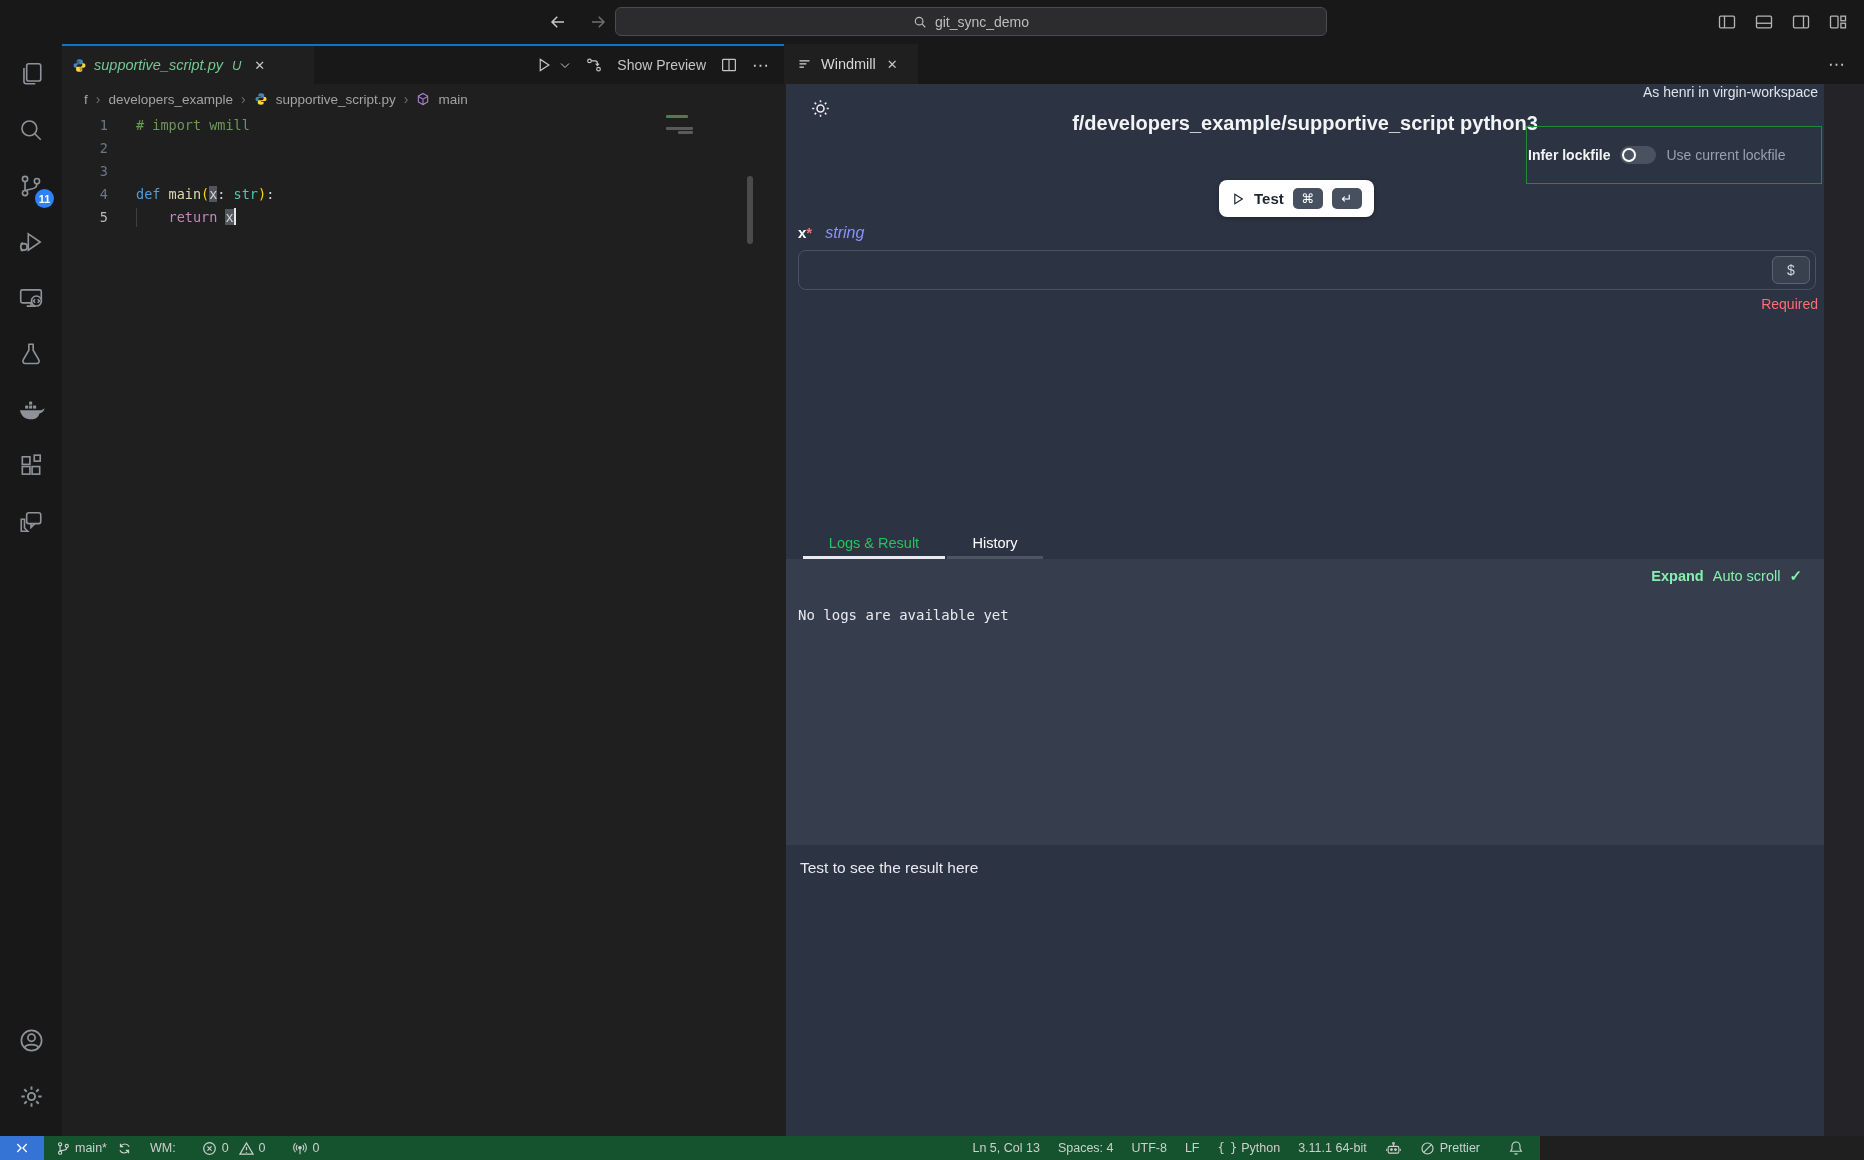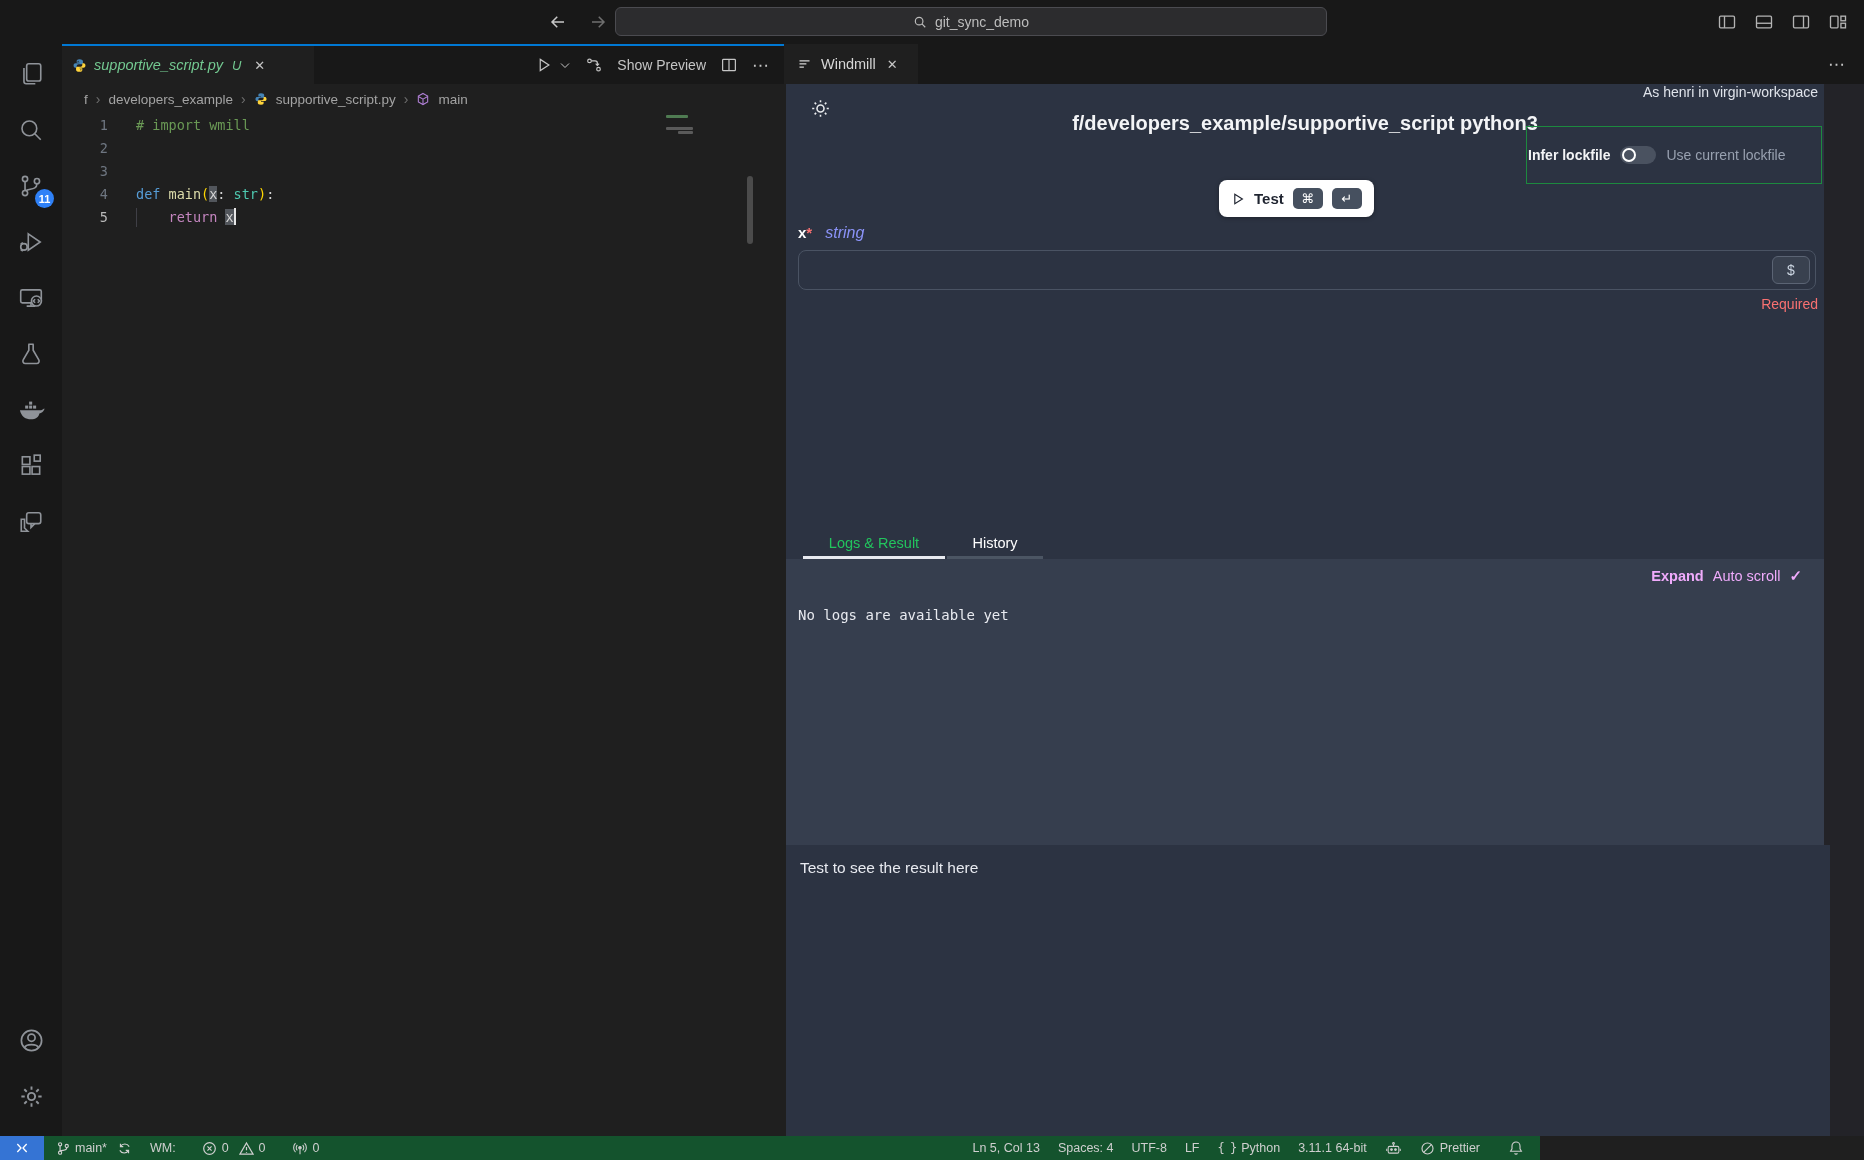--- a/index.html
+++ b/index.html
@@ -84,25 +84,25 @@
      font-family:"Liberation Sans",sans-serif;}
   .dollar{position:absolute;left:986px;top:172px;width:38px;height:28px;background:#39414f;border:1px solid #5b6474;
      border-radius:6px;color:#cbd5e1;display:flex;align-items:center;justify-content:center;font-size:14px;box-sizing:border-box;}
   .required{position:absolute;right:46px;top:212px;color:#f87171;font-size:14px;}
   .ptabs{position:absolute;left:0;top:446px;display:flex;}
   .ptab{height:26px;font-size:14.5px;color:#22c55e;display:flex;align-items:center;justify-content:center;
      border-bottom:3px solid transparent;margin-left:17px;}
   .ptab.logs{width:142px;border-color:#e8eaf0;}
   .ptab.hist{width:96px;margin-left:2px;border-color:#4b5563;color:#ffffff;}
   .logspanel{position:absolute;left:0;top:475px;width:1038px;height:286px;background:#363e4e;}
-  .expandrow{position:absolute;right:22px;top:8px;display:flex;align-items:center;gap:9px;font-size:14.5px;color:#f0abfc;}
+  .expandrow{position:absolute;right:22px;top:8px;display:flex;align-items:center;gap:9px;font-size:14.5px;color:#86efac;}
   .expand{font-weight:700;}
   .check{font-size:15px;font-weight:700;}
   .nologs{position:absolute;left:12px;top:48px;font-family:"DejaVu Sans Mono",monospace;font-size:14px;color:#e8eaf0;}
-  .resultarea{position:absolute;left:0;top:761px;width:1038px;height:291px;background:#2c3342;padding-left:6px;}
+  .resultarea{position:absolute;left:0;top:761px;width:1038px;height:291px;background:#2c3342;}
   .resulthint{position:absolute;left:14px;top:14px;font-size:15.5px;color:#e8eaf0;}
   
   .statusbar{position:absolute;left:0;bottom:0;width:1540px;height:24px;background:#14532d;display:flex;
      align-items:center;color:#cfcfcf;font-size:12.5px;}
   .remote{width:44px;height:24px;background:#3574d4;color:#fff;display:flex;align-items:center;justify-content:center;}
   .sb-item{display:flex;align-items:center;gap:5px;white-space:nowrap;}
   .sb-right{margin-left:auto;display:flex;align-items:center;gap:18px;padding-right:16px;}
   .brace{font-family:"DejaVu Sans Mono",monospace;font-size:12px;letter-spacing:-1px;}
 </style>
 </head>

